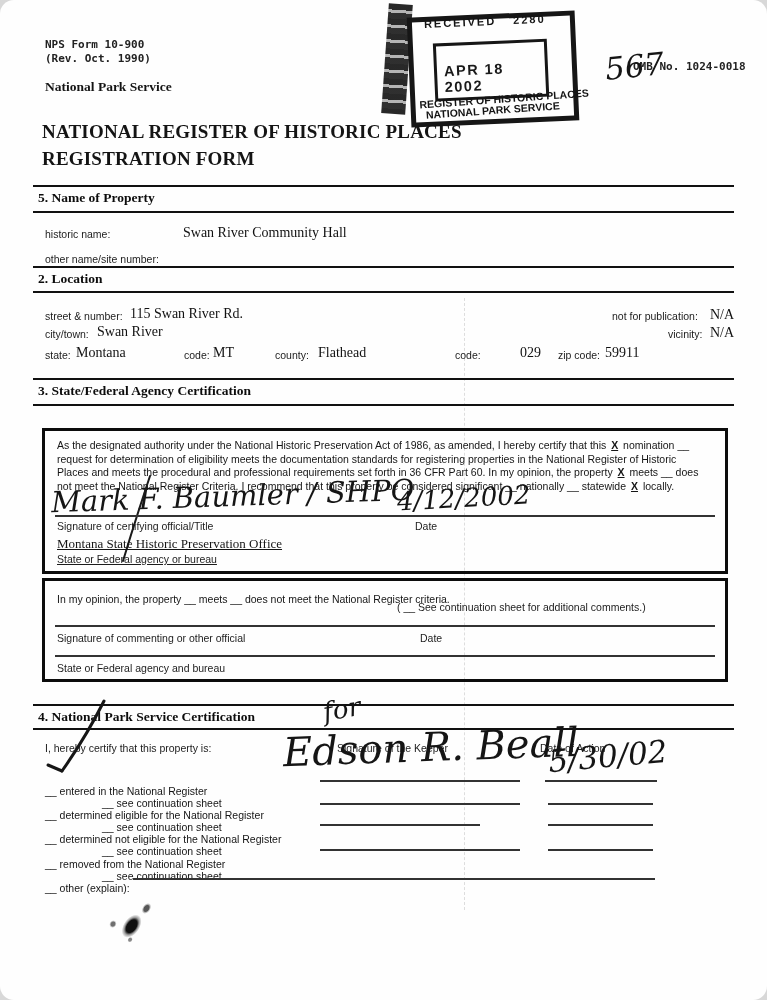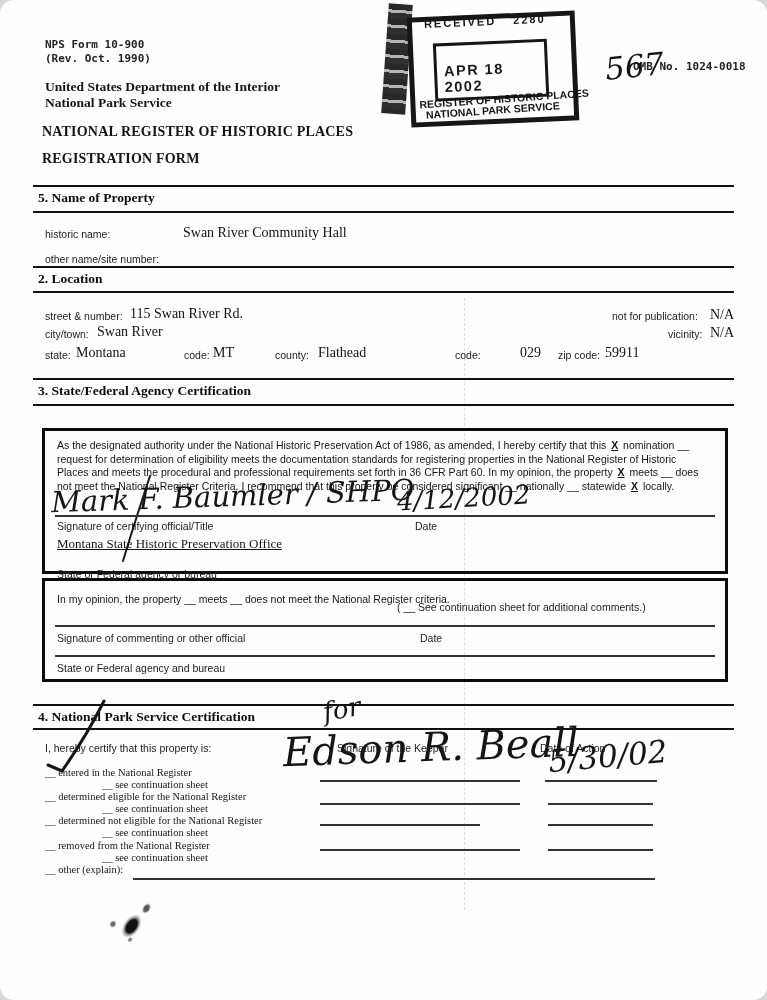--- a/index.html
+++ b/index.html
@@ -49,25 +49,24 @@
         <div class="abs" style="left:7px;top:17px;font-weight:bold;font-size:14.5px;letter-spacing:1.5px;color:#1a1a1a;">APR 18 2002</div>
       </div>
       <div class="abs" style="left:4px;top:74px;font-weight:bold;font-size:10.5px;transform:rotate(-1.5deg);color:#141414;white-space:nowrap;">REGISTER OF HISTORIC PLACES</div>
       <div class="abs" style="left:10px;top:85px;font-weight:bold;font-size:10.5px;transform:rotate(-1.5deg);color:#141414;white-space:nowrap;">NATIONAL PARK SERVICE</div>
     </div>
   </div>
 
   <div class="abs hand" style="left:605px;top:48px;font-size:31px;transform:rotate(-6deg);">567</div>
 
   <div class="abs serif bold" style="left:45px;top:79px;font-size:13.5px;line-height:16px;">
-    <div>United States Department of the Interior</div>
     <div>National Park Service</div>
   </div>
 
-  <div class="abs serif bold" style="left:42px;top:118px;font-size:14px;line-height:27px;letter-spacing:.2px;">
+  <div class="abs serif bold" style="left:42px;top:118px;font-size:19px;line-height:27px;letter-spacing:.2px;">
     <div>NATIONAL REGISTER OF HISTORIC PLACES</div>
     <div>REGISTRATION FORM</div>
   </div>
 
   <div class="foldline"></div>
 
   <div class="rule" style="top:185px;"></div>
   <div class="abs heading" style="left:38px;top:190px;">5. Name of Property</div>
   <div class="rule" style="top:211px;"></div>
 
@@ -121,42 +120,42 @@
 
     <svg class="abs" style="left:60px;top:40px;" width="60" height="95">
       <path d="M45,5 Q30,50 18,90" stroke="#1a1a1a" stroke-width="2" fill="none" stroke-linecap="round"></path>
     </svg>
 
     <div class="sigline" style="left:10px;top:84px;width:660px;"></div>
     <div class="abs label" style="left:12px;top:89px;">Signature of certifying official/Title</div>
     <div class="abs label" style="left:370px;top:89px;">Date</div>
 
     <div class="abs serif" style="left:12px;top:105px;font-size:13px;text-decoration:underline;">Montana State Historic Preservation Office</div>
-    <div class="abs label" style="left:12px;top:137px;">State or Federal agency or bureau</div>
+    <div class="abs label" style="left:12px;top:122px;text-decoration:underline;">State or Federal agency or bureau</div>
     <div class="abs label" style="left:352px;top:122px;margin-top:48px;">( __ See continuation sheet for additional comments.)</div>
   </div>
 
   <div class="box" style="top:578px;height:98px;">
     <div class="abs para" style="left:12px;top:12px;width:640px;">In my opinion, the property __ meets  __ does not meet the National Register criteria.</div>
     <div class="sigline" style="left:10px;top:44px;width:660px;"></div>
     <div class="abs label" style="left:12px;top:51px;">Signature of commenting or other official</div>
     <div class="abs label" style="left:375px;top:51px;">Date</div>
     <div class="sigline" style="left:10px;top:74px;width:660px;"></div>
     <div class="abs label" style="left:12px;top:81px;">State or Federal agency and bureau</div>
   </div>
 
   <div class="rule" style="top:704px;"></div>
   <div class="abs heading" style="left:38px;top:709px;">4. National Park Service Certification</div>
   <div class="rule" style="top:728px;"></div>
 
   <div class="abs label" style="left:45px;top:742px;">I, hereby certify that this property is:</div>
   <div class="abs label" style="left:337px;top:742px;">Signature of the Keeper</div>
   <div class="abs label" style="left:540px;top:742px;">Date of Action</div>
 
-  <div class="abs checklist" style="left:45px;top:767px;width:290px;font-family:Liberation Serif, serif;">
+  <div class="abs checklist" style="left:45px;top:785px;width:290px;">
     <div>__ entered in the National Register</div>
     <div class="indent">__ see continuation sheet</div>
     <div>__ determined eligible for the National Register</div>
     <div class="indent">__ see continuation sheet</div>
     <div>__ determined not eligible for the National Register</div>
     <div class="indent">__ see continuation sheet</div>
     <div>__ removed from the National Register</div>
     <div class="indent">__ see continuation sheet</div>
     <div>__ other (explain):</div>
   </div>

